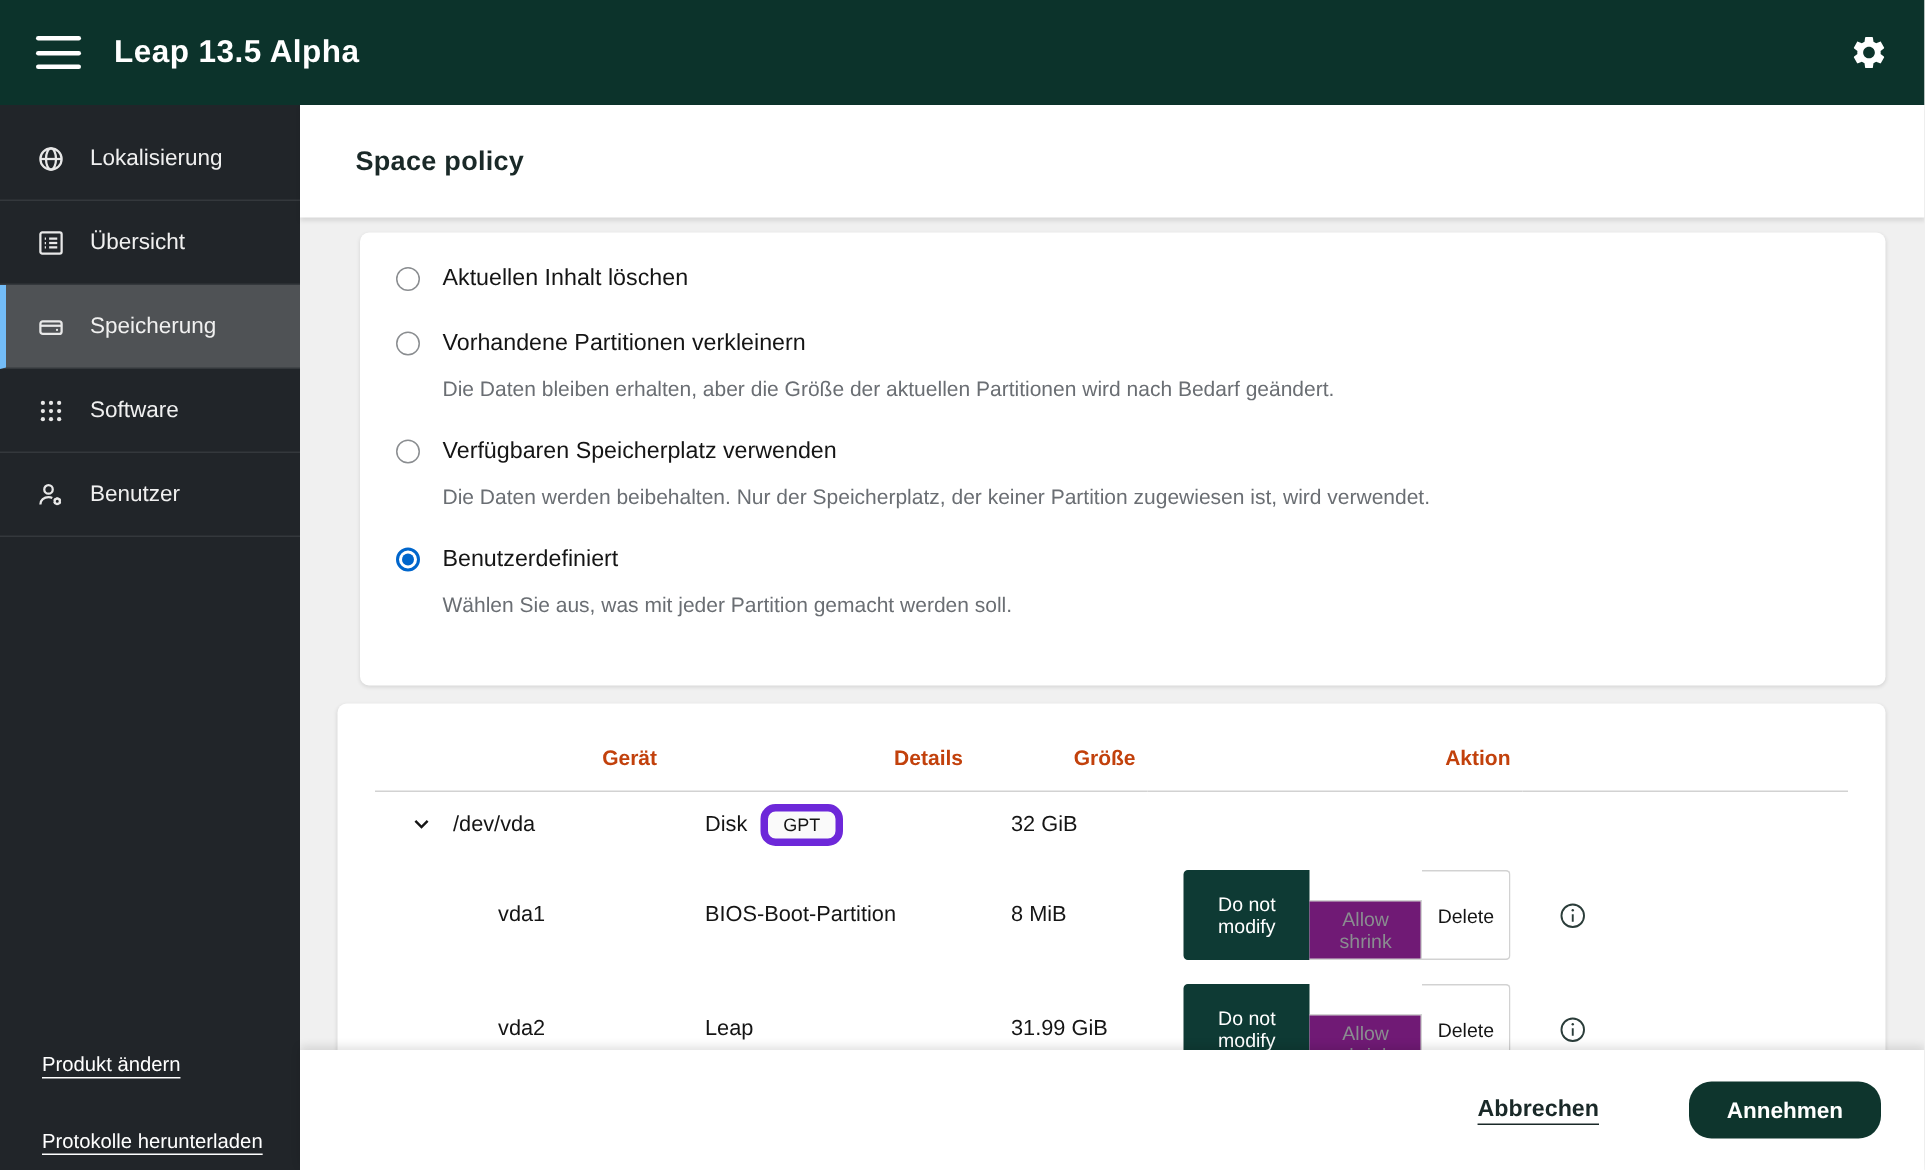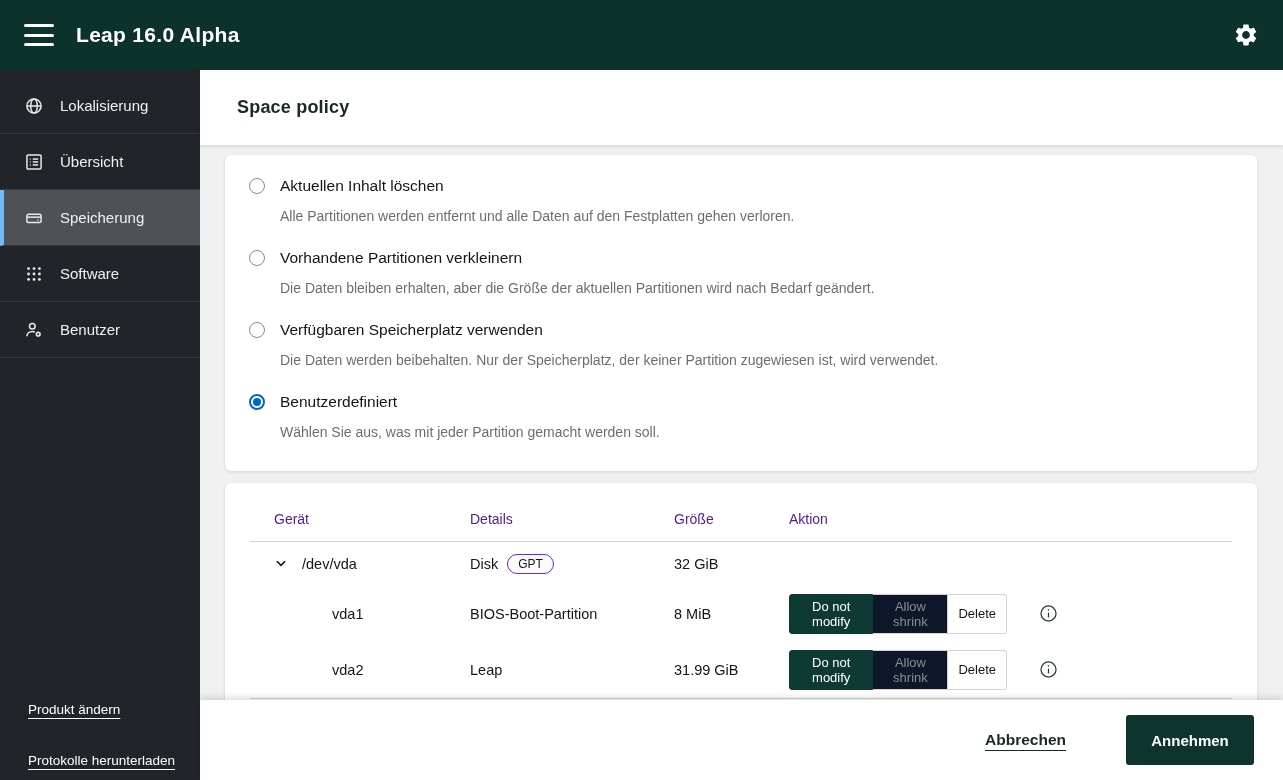--- a/index.html
+++ b/index.html
@@ -28,79 +28,79 @@
   .side-footer { position:absolute; bottom:12px; left:28px; display:flex; flex-direction:column; gap:20px; }
   .side-link { color:#fff; font-size:13.5px; text-decoration:underline; text-underline-offset:4px; cursor:pointer;margin-top:16px; }
 
   
   .main { grid-area:2/2/3/3; display:flex; flex-direction:column; background:#f0f0f0; }
   .page-header { height:75px; background:#fff; display:flex; align-items:center; padding-left:37px;
     box-shadow:0 2px 3px rgba(0,0,0,.10); position:relative; z-index:2; }
   .page-title { font-size:18px; font-weight:700; color:#1a2928; letter-spacing:.2px; }
   .content { flex:1; overflow:hidden; padding:10px 26px 0 25px; }
   .card { background:#fff; border-radius:6px; box-shadow:0 1px 3px rgba(0,0,0,.12); }
-  .card.policy { padding:22px 24px 6px 24px; margin-bottom:12px; }
+  .card.policy { padding:22px 24px 21px 24px; margin-bottom:12px;margin-left:15px; }
   .card.table-card { padding:24px 25px; min-height:420px; }
 
   
   .option { margin-bottom:25px; }
   .option-head { display:flex; align-items:center; gap:15px; cursor:pointer; }
   .option-label { font-size:15.5px; color:#151515; }
   .radio { width:16px; height:16px; border-radius:50%; border:1px solid #8a8d90; background:#fff; flex:0 0 16px; }
   .radio.checked { border:2px solid #0066cc; position:relative; }
   .radio.checked::after { content:""; position:absolute; inset:2px; border-radius:50%; background:#0066cc; }
   .option-desc { margin:13px 0 0 31px; color:#6a6e73; font-size:14px; }
 
   
   table { border-collapse:collapse; table-layout:fixed; width:982px; }
   col.c-device { width:196px; } col.c-details { width:204px; } col.c-size { width:115px; }
   col.c-action { width:250px; } col.c-info { width:auto; }
-  th { text-align:left; font-size:14px; font-weight:400; padding:4px 8px 14px 24px; color:#4c1d95; }
+  th { text-align:right; font-size:14px; font-weight:700; padding:4px 8px 14px 24px; color:#c2410c; }
   thead tr { border-bottom:1px solid #d2d2d2; }
   td { font-size:14.5px; padding:8px 8px 8px 24px; vertical-align:middle; }
   tr.disk-row td { height:44px; }
   tr.part-row td { height:49px; }
   tr.last { border-bottom:1px solid #d2d2d2; }
   .device-cell { display:flex; align-items:flex-start; gap:14px; padding-left:-2px; }
   .expander { background:none; border:none; cursor:pointer; display:flex; align-items:center; padding:0; }
   .indent { padding-left:58px; }
   .details-cell { display:flex; align-items:center; gap:9px; }
-  .badge { font-size:12px; color:#151515; border:1px solid #6d28d9; background:#fafafa;
+  .badge { font-size:12px; color:#151515; border:5px solid #6d28d9; background:#fafafa;
     border-radius:10px; padding:2px 10px; }
   .seg-group { display:inline-flex; }
   .seg-btn { font-family:inherit; font-size:13px; padding:4px 10px; border:1px solid #d2d2d2;
     background:#fff; color:#151515; cursor:pointer; }
   .seg-btn:not(:first-child) { border-left:none; }
   .seg-btn:first-child { border-radius:3px 0 0 3px; }
   .seg-btn:last-child { border-radius:0 3px 3px 0; }
   .seg-btn.selected { background:#0e3a34; color:#fff; border-color:#0e3a34; }
-  .seg-btn.disabled { background:#0f172a; color:#8a8d90; border-color:#d2d2d2; cursor:default; }
+  .seg-btn.disabled { background:#701a75; color:#8a8d90; border-color:#d2d2d2; cursor:default;margin-top:20px; }
   .info-btn { background:none; border:none; cursor:pointer; display:flex; align-items:center; }
 
   
   .action-bar { height:80px; background:#fff; box-shadow:0 -3px 6px rgba(0,0,0,.12);
     display:flex; align-items:center; justify-content:flex-end; gap:60px; padding-right:29px;
     position:relative; z-index:3; }
   .cancel-link { font-size:15.5px; font-weight:700; color:#1a2928; text-decoration:underline;
     text-underline-offset:5px; cursor:pointer; background:none; border:none; font-family:inherit; }
-  .accept-btn { width:128px; height:50px; background:#0e352d; color:#fff; border:none; border-radius:3px;
+  .accept-btn { width:128px; height:38px; background:#0e352d; color:#fff; border:none; border-radius:15px;
     font-size:15px; font-weight:700; font-family:inherit; cursor:pointer; }
 </style>
 </head>
 <body>
 
 <div class="app">
 
   <header class="topbar">
     <button class="burger">
       <span></span>
         <span></span>
         <span></span>
     </button>
-    <div class="topbar-title">Leap 16.0 Alpha</div>
+    <div class="topbar-title">Leap 13.5 Alpha</div>
     <div class="topbar-right">
       <button class="iconbtn">
         <svg width="26" height="26" viewBox="0 0 24 24" fill="#ffffff">
           <path d="M19.14,12.94c0.04-0.3,0.06-0.61,0.06-0.94c0-0.32-0.02-0.64-0.07-0.94l2.03-1.58c0.18-0.14,0.23-0.41,0.12-0.61l-1.92-3.32c-0.12-0.22-0.37-0.29-0.59-0.22l-2.39,0.96c-0.5-0.38-1.03-0.7-1.62-0.94L14.4,2.81c-0.04-0.24-0.24-0.41-0.48-0.41h-3.84c-0.24,0-0.43,0.17-0.47,0.41L9.25,5.35C8.66,5.59,8.12,5.92,7.63,6.29L5.24,5.33c-0.22-0.08-0.47,0-0.59,0.22L2.74,8.87C2.62,9.08,2.66,9.34,2.86,9.48l2.03,1.58C4.84,11.36,4.8,11.69,4.8,12s0.02,0.64,0.07,0.94l-2.03,1.58c-0.18,0.14-0.23,0.41-0.12,0.61l1.92,3.32c0.12,0.22,0.37,0.29,0.59,0.22l2.39-0.96c0.5,0.38,1.03,0.7,1.62,0.94l0.36,2.54c0.05,0.24,0.24,0.41,0.48,0.41h3.84c0.24,0,0.44-0.17,0.47-0.41l0.36-2.54c0.59-0.24,1.13-0.56,1.62-0.94l2.39,0.96c0.22,0.08,0.47,0,0.59-0.22l1.92-3.32c0.12-0.22,0.07-0.47-0.12-0.61L19.14,12.94z M12,15.6c-1.98,0-3.6-1.62-3.6-3.6s1.62-3.6,3.6-3.6s3.6,1.62,3.6,3.6S13.98,15.6,12,15.6z"></path>
         </svg>
       </button>
     </div>
   </header>
 
   <aside class="sidebar">
@@ -184,21 +184,20 @@
     </div>
 
     <div class="content">
 
       <section class="card policy">
         <div class="option">
           <div class="option-head">
             <span class="radio"></span>
             <span class="option-label">Aktuellen Inhalt löschen</span>
           </div>
-          <p class="option-desc">Alle Partitionen werden entfernt und alle Daten auf den Festplatten gehen verloren.</p>
         </div>
         <div class="option">
           <div class="option-head">
             <span class="radio"></span>
             <span class="option-label">Vorhandene Partitionen verkleinern</span>
           </div>
           <p class="option-desc">Die Daten bleiben erhalten, aber die Größe der aktuellen Partitionen wird nach Bedarf geändert.</p>
         </div>
         <div class="option">
           <div class="option-head">

